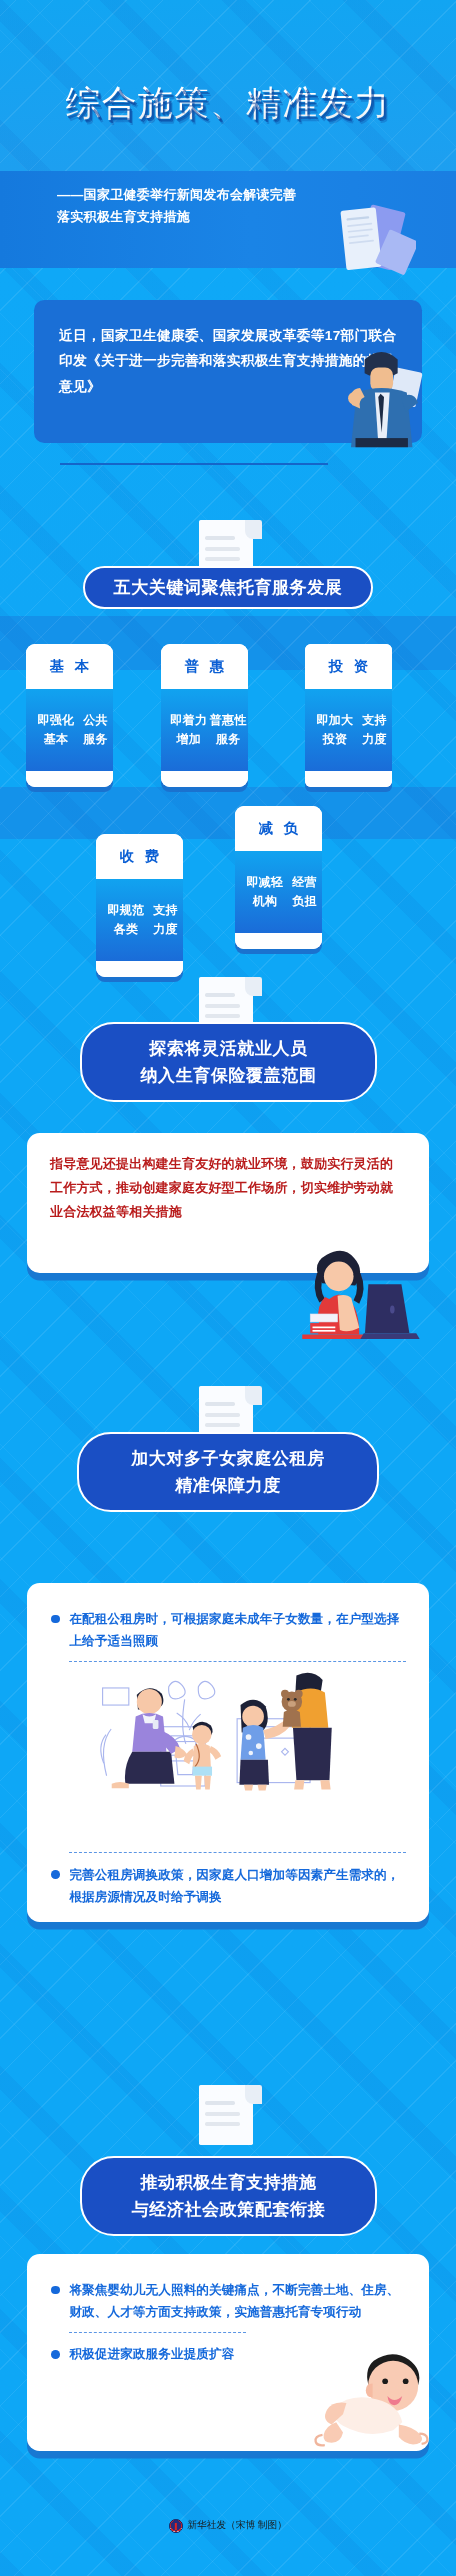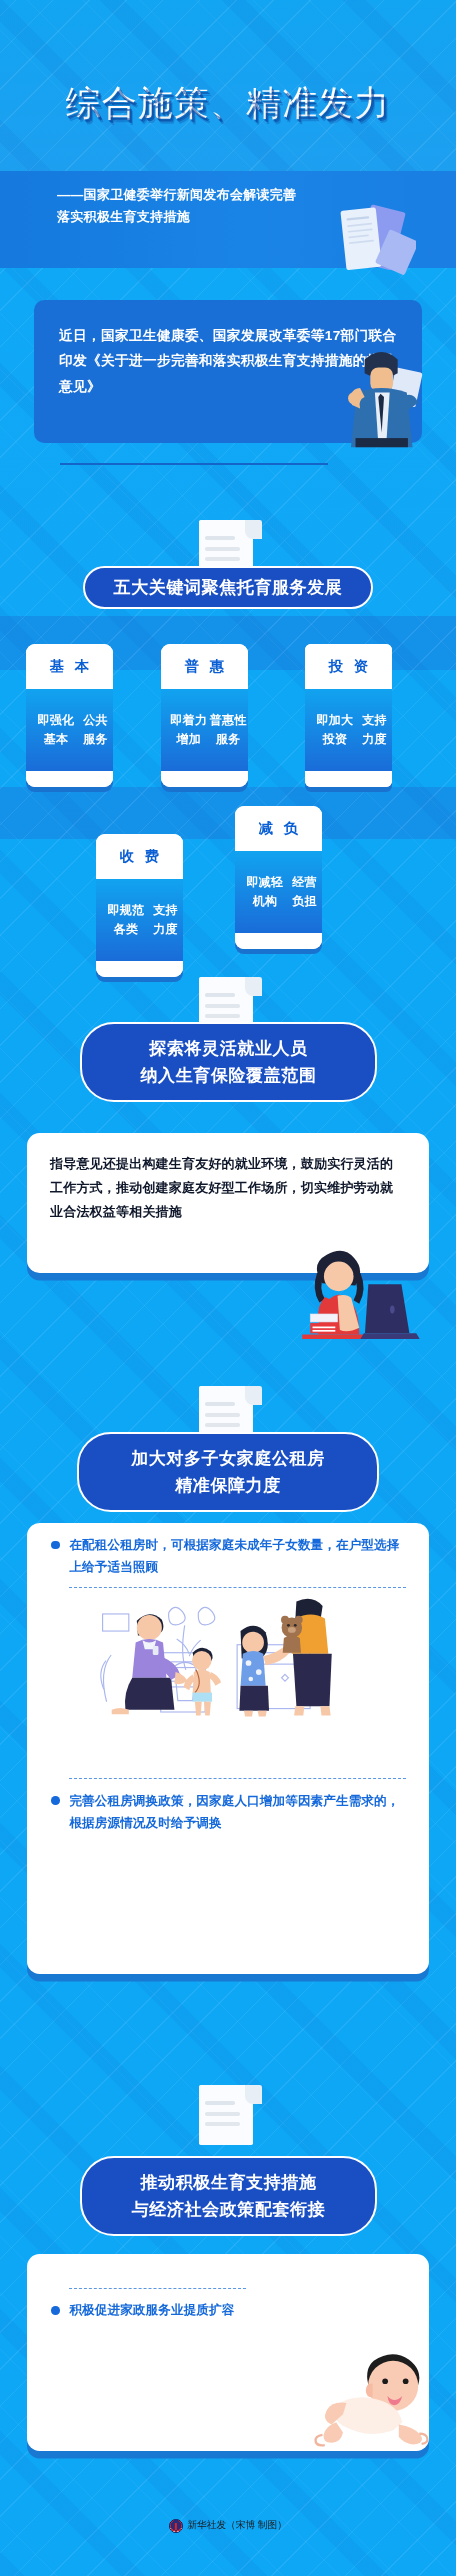--- a/index.html
+++ b/index.html
@@ -191,21 +191,21 @@
 
   
   .text-panel {
     position: absolute;
     background: #ffffff;
     border-radius: 12.6px;
     box-shadow: 0 7.4px 0 0 #1878d2;
     padding: 19.4px 23px;
   }
   .text-panel p {
-    color: #0f172a;
+    color: #b91c1c;
     font-size: 13px;
     font-weight: bold;
     line-height: 1.85;
     letter-spacing: 0.2px;
   }
 
   .bullet-list { list-style: none; }
   .bullet-list li {
     position: relative;
     padding-left: 19.4px;
@@ -402,21 +402,21 @@
       <div class="curl"></div>
     <div class="l1"></div>
       <div class="l2"></div>
       <div class="l3"></div>
   </div>
   <div class="pill-heading" style="left:77px; top:1432px; width:302px; height:80px; flex-direction:column;">
     <span>加大对多子女家庭公租房</span>
     <span>精准保障力度</span>
   </div>
 
-  <div class="text-panel" style="left:27px; top:1523px; width:402px; height:451px; padding:11px 23px;">
+  <div class="text-panel" style="left:27px; top:1583px; width:402px; height:339px; padding:25px 23px;">
     <ul class="bullet-list">
       <li>在配租公租房时，可根据家庭未成年子女数量，在户型选择上给予适当照顾</li>
       <div class="dash-sep"></div>
     </ul>
 
     <svg style="display:block;margin:5.7px auto 0 auto;width:342px;height:171px;" viewBox="0 0 600 300">
 
       <rect x="80" y="28" width="46" height="30" fill="none" stroke="#aab6ee" stroke-width="2"></rect>
       <path d="M196 26 q10 -18 24 -2 q12 16 -6 22 q-20 6 -18 -20z" fill="none" stroke="#aab6ee" stroke-width="2"></path>
       <path d="M248 26 q10 -18 24 -2 q12 16 -6 22 q-20 6 -18 -20z" fill="none" stroke="#aab6ee" stroke-width="2"></path>
@@ -493,20 +493,21 @@
       <div class="l2"></div>
       <div class="l3"></div>
   </div>
   <div class="pill-heading" style="left:80px; top:2156px; width:297px; height:80px; flex-direction:column;">
     <span>推动积极生育支持措施</span>
     <span>与经济社会政策配套衔接</span>
   </div>
 
   <div class="text-panel" style="left:27px; top:2254px; width:402px; height:197px; padding:25px 23px;">
     <ul class="bullet-list">
+      <li>将聚焦婴幼儿无人照料的关键痛点，不断完善土地、住房、财政、人才等方面支持政策，实施普惠托育专项行动</li>
       <div class="dash-sep" style="width:177px;"></div>
       <li style="width:217px;">积极促进家政服务业提质扩容</li>
     </ul>
   </div>
 
   <svg class="illu" style="left:302px; top:2348px; width:131px; height:103px;" viewBox="0 0 230 180">
     <path d="M126 22 q32 -22 62 -2 q24 18 16 44 q-10 26 -44 26 q-38 0 -44 -28 q-6 -26 10 -40z" fill="#1d1d1d"></path>
     <circle cx="160" cy="66" r="44" fill="#f9cbb4"></circle>
     <circle cx="146" cy="58" r="5" fill="#1a1a1a"></circle>
     <circle cx="182" cy="58" r="5" fill="#1a1a1a"></circle>

